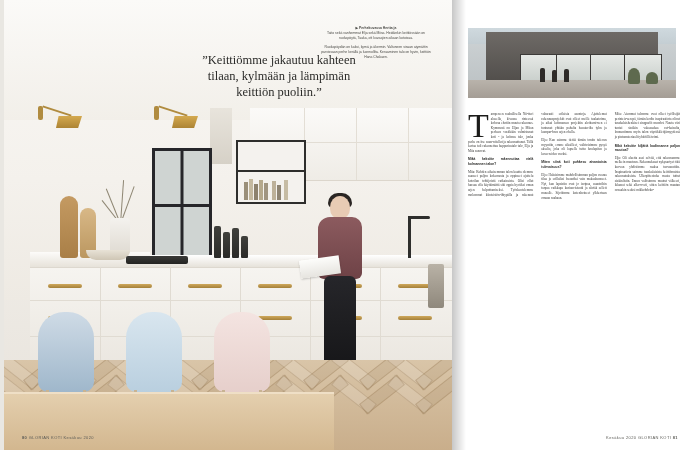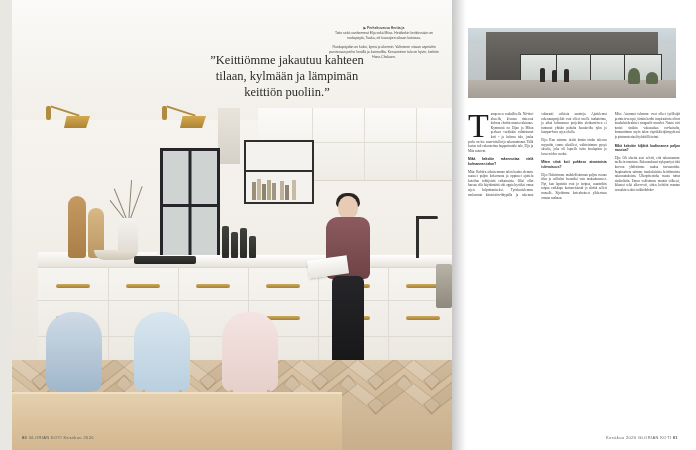--- a/index.html
+++ b/index.html
@@ -23,21 +23,21 @@
   
   .page-left {
     position: absolute;
     left: 0; top: 0;
     width: 452px; height: 450px;
     background: #e9e7e2;
     overflow: hidden;
   }
   .photo {
     position: absolute;
-    left: 12px; top: 0;
+    left: 4px; top: 0;
     width: 452px; height: 450px;
     background: linear-gradient(#f2f0ec 0%, #efece7 55%, #e7e2da 100%);
     overflow: hidden;
   }
   
   .wall-top {
     position: absolute; left: 0; top: 0; width: 452px; height: 120px;
     background: linear-gradient(#fbfaf8, #f2efe9);
   }
   

